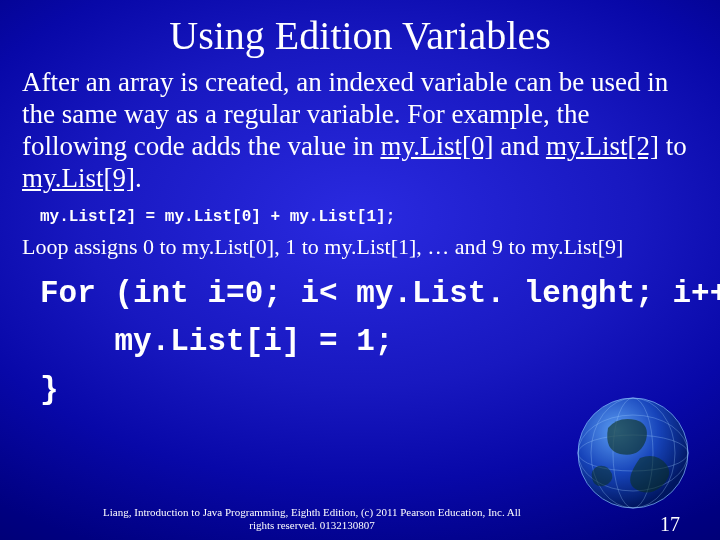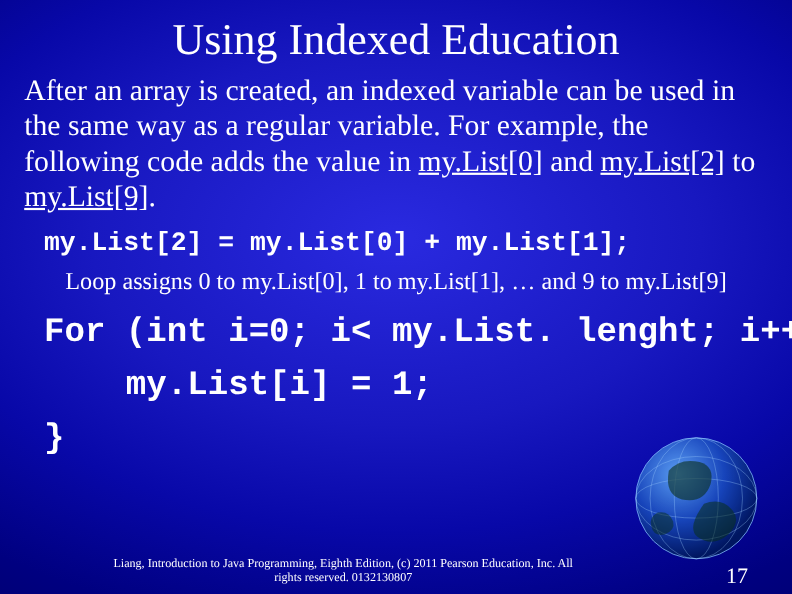--- a/index.html
+++ b/index.html
@@ -32,29 +32,28 @@
     font-size: 27px;
     line-height: 1.18;
     margin-bottom: 4px;
   }
   .inline-ul {
     text-decoration: underline;
   }
   .code {
     font-family: "Courier New", Courier, monospace;
     font-weight: bold;
-    font-size: 24px;
+    font-size: 16px;
     white-space: pre;
     margin: 14px 0 6px 18px;
     line-height: 1.2;
   }
   .loop-note {
     font-size: 22px;
     margin: 0 0 10px 0;
-    text-align: center;
   }
   .code2 {
     font-family: "Courier New", Courier, monospace;
     font-weight: bold;
     font-size: 31px;
     white-space: pre;
     margin: 8px 0 0 18px;
     line-height: 1.55;
   }
   .footer {
@@ -81,21 +80,21 @@
     width: 130px;
     height: 130px;
     pointer-events: none;
   }
 </style>
 </head>
 <body>
 
 <div class="slide">
 
-  <div class="title">Using Indexed Education</div>
+  <div class="title">Using Edition Variables</div>
 
   <div class="body">
     <div class="para">
       <span>After an array is created, an indexed variable can be used in the same way as a regular variable. For example, the following code adds the value in </span><span class="inline-ul">my.List[0]</span><span> and </span><span class="inline-ul">my.List[2]</span><span> to </span><span class="inline-ul">my.List[9]</span><span>.</span>
     </div>
 
     <div class="code">my.List[2] = my.List[0] + my.List[1];</div>
 
     <div class="loop-note">Loop assigns 0 to my.List[0], 1 to my.List[1], … and 9 to my.List[9]</div>
 

